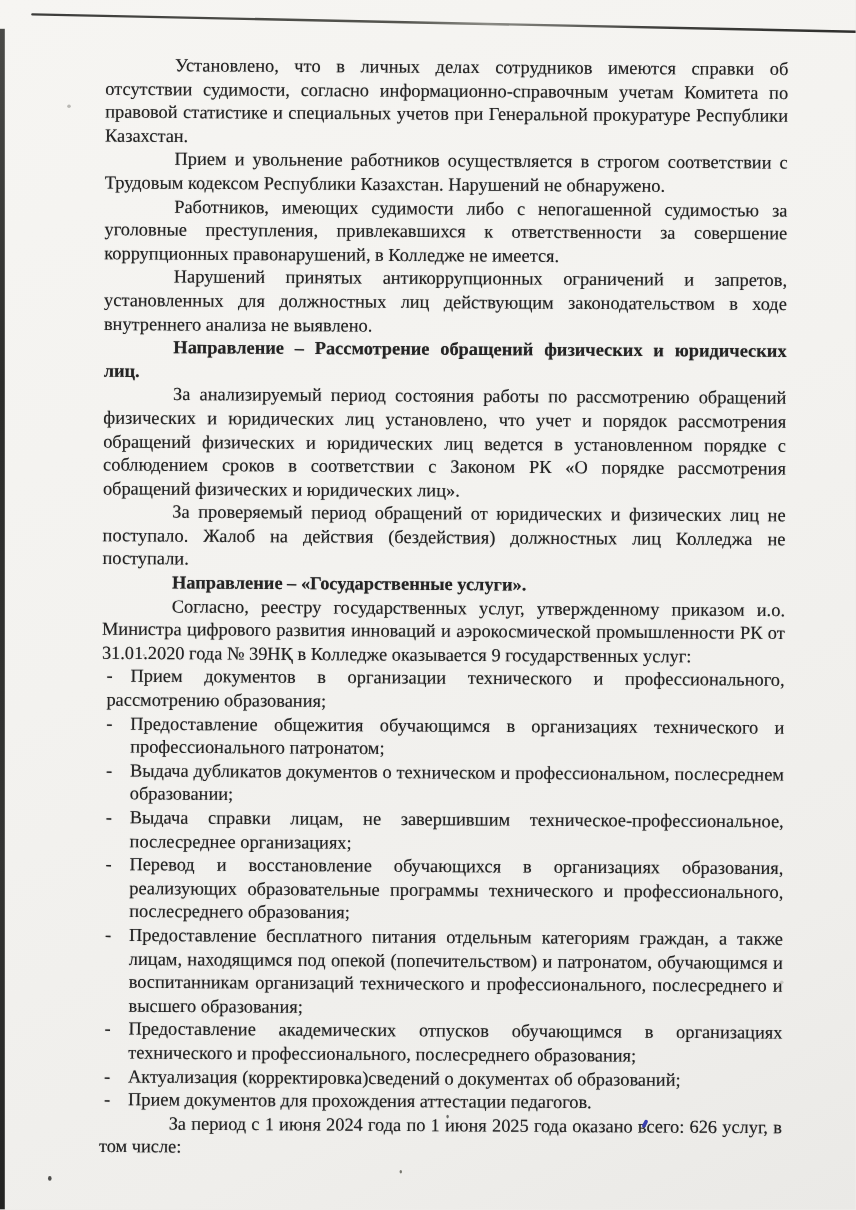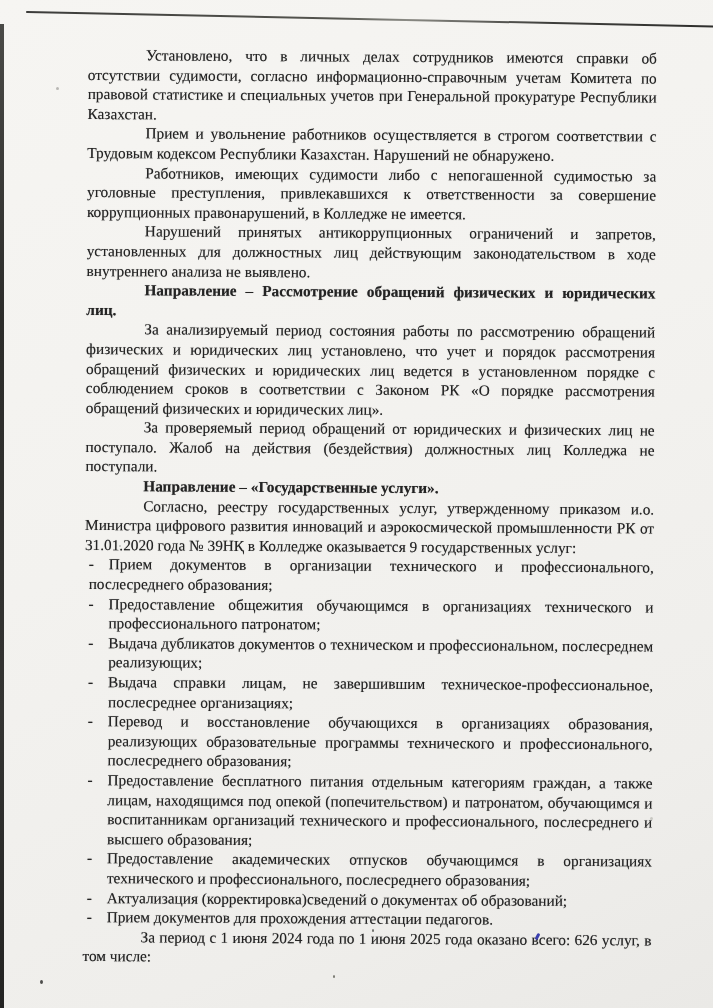--- a/index.html
+++ b/index.html
@@ -61,23 +61,23 @@
 <div class="text-flow" style="color: rgb(36, 36, 36);">
     <p class="para">Установлено, что в личных делах сотрудников имеются справки об отсутствии судимости, согласно информационно-справочным учетам Комитета по правовой статистике и специальных учетов при Генеральной прокуратуре Республики Казахстан.</p>
     <p class="para">Прием и увольнение работников осуществляется в строгом соответствии с Трудовым кодексом Республики Казахстан. Нарушений не обнаружено.</p>
     <p class="para">Работников, имеющих судимости либо с непогашенной судимостью за уголовные преступления, привлекавшихся к ответственности за совершение коррупционных правонарушений, в Колледже не имеется.</p>
     <p class="para">Нарушений принятых антикоррупционных ограничений и запретов, установленных для должностных лиц действующим законодательством в ходе внутреннего анализа не выявлено.</p>
     <p class="para heading">Направление – Рассмотрение обращений физических и юридических лиц.</p>
     <p class="para">За анализируемый период состояния работы по рассмотрению обращений физических и юридических лиц установлено, что учет и порядок рассмотрения обращений физических и юридических лиц ведется в установленном порядке с соблюдением сроков в соответствии с Законом РК «О порядке рассмотрения обращений физических и юридических лиц».</p>
     <p class="para">За проверяемый период обращений от юридических и физических лиц не поступало. Жалоб на действия (бездействия) должностных лиц Колледжа не поступали.</p>
     <p class="para heading">Направление – «Государственные услуги».</p>
     <p class="para">Согласно, реестру государственных услуг, утвержденному приказом и.о. Министра цифрового развития инноваций и аэрокосмической промышленности РК от 31.01.2020 года № 39НҚ в Колледже оказывается 9 государственных услуг:</p>
-    <div class="li wrap-flush"><span class="marker">-</span><span>Прием документов в организации технического и профессионального, послесреднего образования;</span></div>
+    <div class="li wrap-flush"><span class="marker">-</span><span>Прием документов в организации технического и профессионального, рассмотрению образования;</span></div>
     <div class="li"><span class="marker">-</span><span>Предоставление общежития обучающимся в организациях технического и профессионального патронатом;</span></div>
-    <div class="li"><span class="marker">-</span><span>Выдача дубликатов документов о техническом и профессиональном, послесреднем реализующих;</span></div>
+    <div class="li"><span class="marker">-</span><span>Выдача дубликатов документов о техническом и профессиональном, послесреднем образовании;</span></div>
     <div class="li"><span class="marker">-</span><span>Выдача справки лицам, не завершившим техническое-профессиональное, послесреднее организациях;</span></div>
     <div class="li"><span class="marker">-</span><span>Перевод и восстановление обучающихся в организациях образования, реализующих образовательные программы технического и профессионального, послесреднего образования;</span></div>
     <div class="li"><span class="marker">-</span><span>Предоставление бесплатного питания отдельным категориям граждан, а также лицам, находящимся под опекой (попечительством) и патронатом, обучающимся и воспитанникам организаций технического и профессионального, послесреднего и высшего образования;</span></div>
     <div class="li"><span class="marker">-</span><span>Предоставление академических отпусков обучающимся в организациях технического и профессионального, послесреднего образования;</span></div>
     <div class="li"><span class="marker">-</span><span>Актуализация (корректировка)сведений о документах об образований;</span></div>
     <div class="li"><span class="marker">-</span><span>Прием документов для прохождения аттестации педагогов.</span></div>
     <p class="para">За период с 1 июня 2024 года по 1 июня 2025 года оказано всего: 626 услуг, в том числе:</p>
   </div>
 
 <span class="speck s1"></span>

